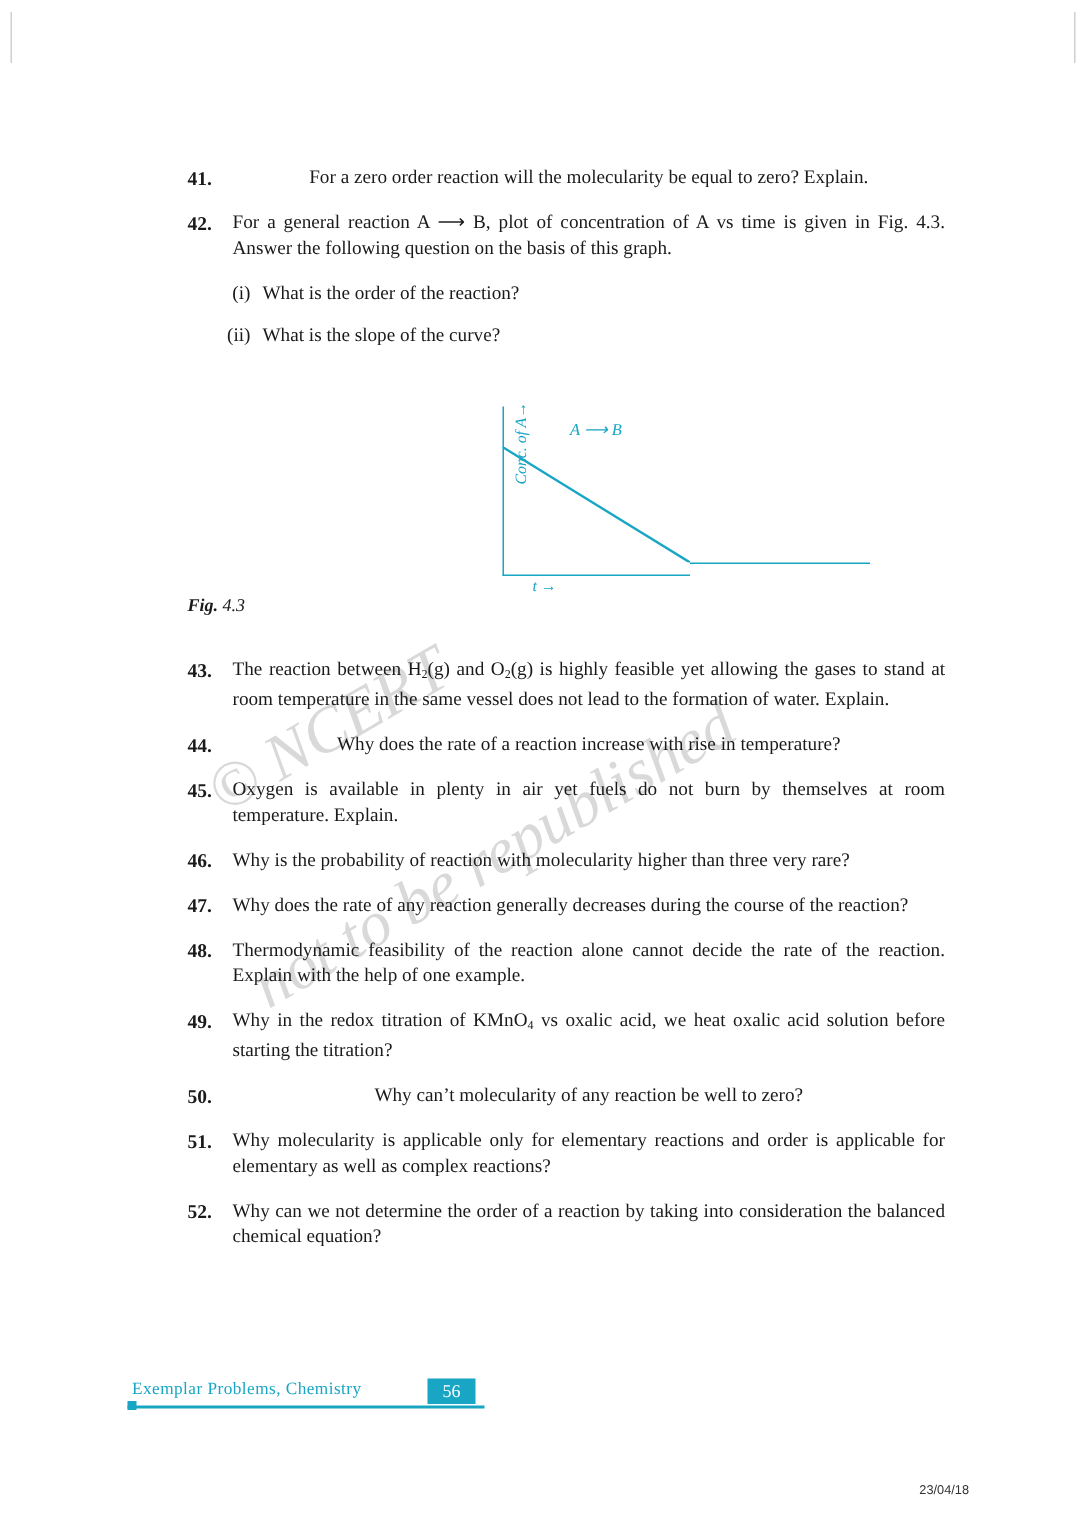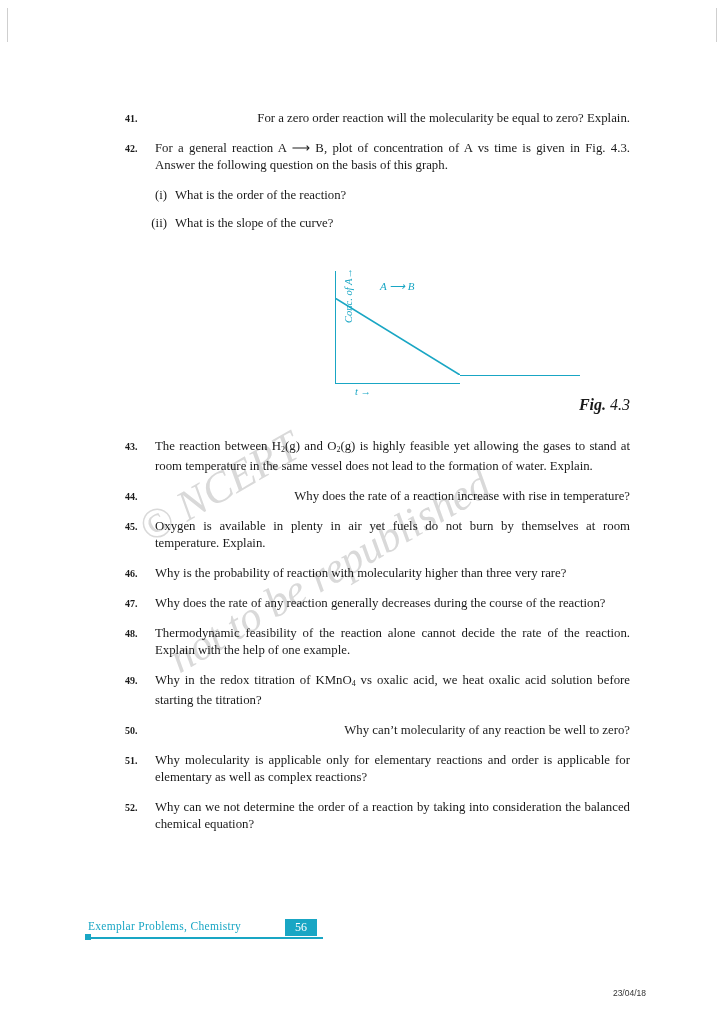--- a/index.html
+++ b/index.html
@@ -78,31 +78,31 @@
   }
   .qitem {
     display: flex;
     align-items: flex-start;
     margin-bottom: 13px;
   }
   .qnum {
     width: 30px;
     flex: 0 0 30px;
     font-weight: bold;
-    font-size: 10px;
+    font-size: 13px;
     line-height: 17px;
     text-align: left;
   }
   .qtext {
     flex: 1;
     font-size: 12.8px;
     line-height: 17px;
     text-align: justify;
   }
-  .qtext.nojustify { text-align: right; }
+  .qtext.nojustify { text-align: center; }
 
   
   .sublist {
     margin-top: 7px;
     margin-left: 10px;
   }
   .subitem {
     display: flex;
     align-items: flex-start;
     margin-bottom: 11px;
@@ -193,22 +193,22 @@
     top: 12px;
     color: #19a6c4;
     font-size: 11px;
     font-style: italic;
   }
   .figcaption {
     position: absolute;
     left: 0;
     top: 128px;
     width: 505px;
-    text-align: right;
-    font-size: 16px;
+    text-align: left;
+    font-size: 12px;
   }
   .figcaption b { font-style: italic; }
   .figcaption i { font-style: italic; }
 
   
   .footer {
     position: absolute;
     left: 85px;
     top: 920px;
     width: 560px;

